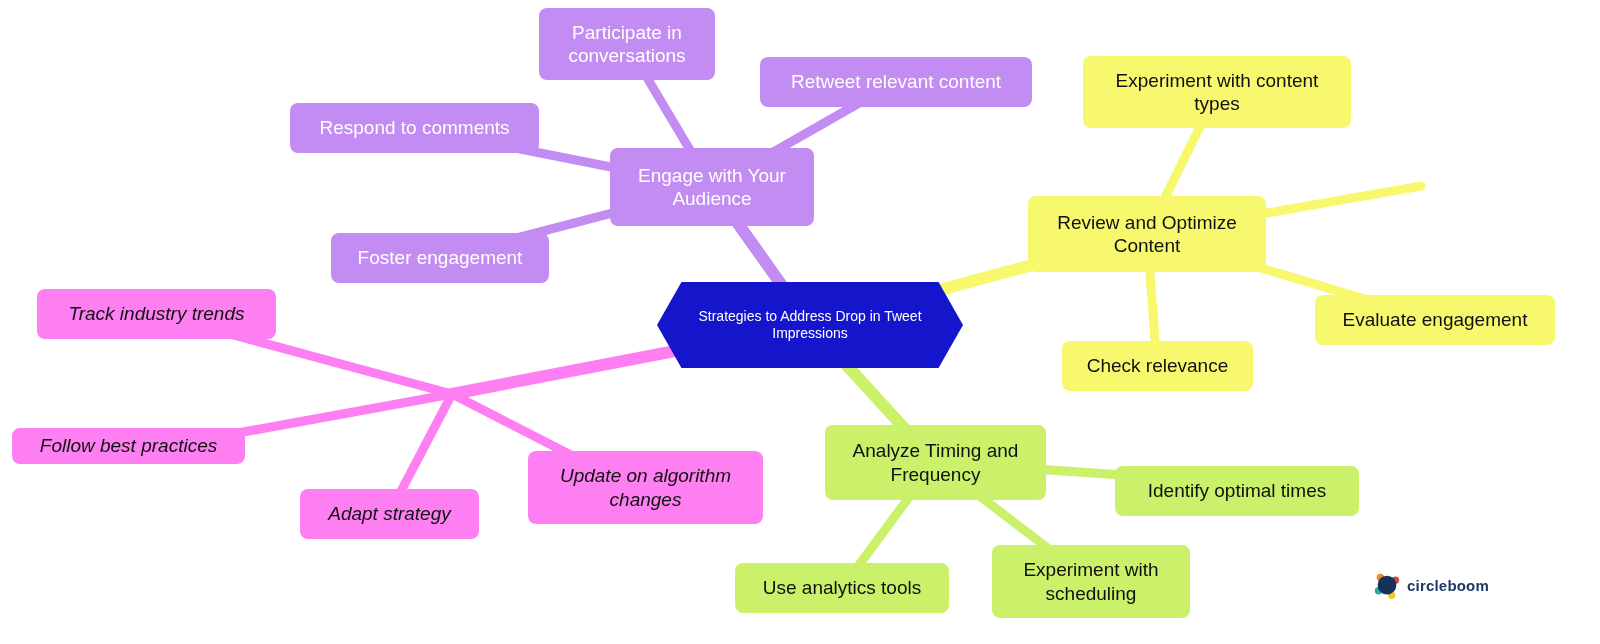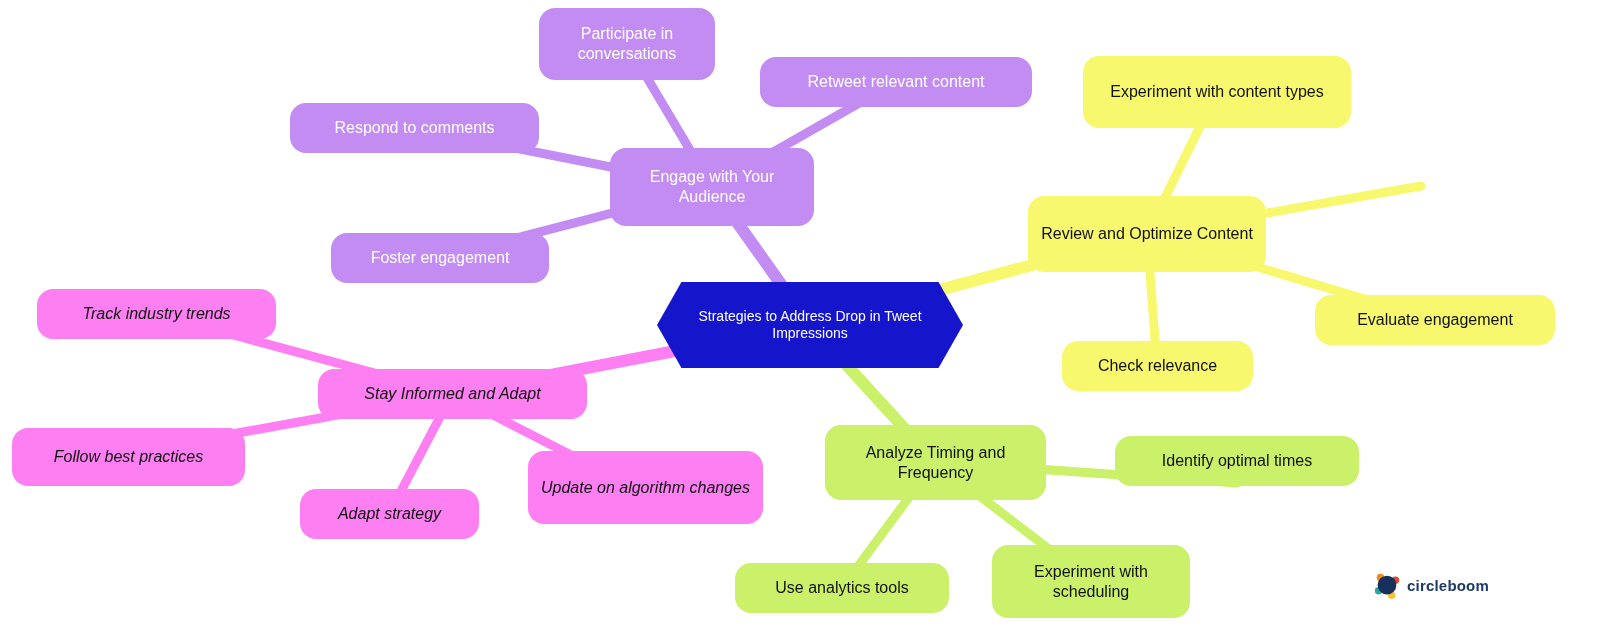--- a/index.html
+++ b/index.html
@@ -9,22 +9,22 @@
     background:#ffffff;
     overflow:hidden;
     font-family:"Liberation Sans", sans-serif;
   }
   #edges{position:absolute;left:0;top:0;z-index:0;}
   .node{
     position:absolute;
     z-index:1;
     display:flex;align-items:center;justify-content:center;
     text-align:center;
-    border-radius:16px;
-    font-size:16px;line-height:1.22;
+    border-radius:8px;
+    font-size:19px;line-height:1.22;
     padding:4px 10px;
     box-sizing:border-box;
     color:#111111;
   }
   .purple{background:#c38cf2;color:#ffffff;}
   .yellow{background:#f8f86e;color:#111111;}
   .pink{background:#fd7ff2;color:#111111;font-style:italic;}
   .green{background:#cbf06a;color:#111111;}
   .center-node{
     background:#1515cc;color:#ffffff;
@@ -98,40 +98,37 @@
   <div class="node yellow" style="left:1083px;top:56px;width:268px;height:72px">
     <span>Experiment with content types</span>
   </div>
   <div class="node yellow" style="left:1315px;top:295px;width:240px;height:50px">
     <span>Evaluate engagement</span>
   </div>
   <div class="node yellow" style="left:1062px;top:341px;width:191px;height:50px">
     <span>Check relevance</span>
   </div>
 
-  <div class="node pink" style="left:318px;top:369px;width:269px;height:50px">
-    <span>Stay Informed and Adapt</span>
-  </div>
   <div class="node pink" style="left:37px;top:289px;width:239px;height:50px">
     <span>Track industry trends</span>
   </div>
-  <div class="node pink" style="left:12px;top:428px;width:233px;height:58px">
+  <div class="node pink" style="left:12px;top:428px;width:233px;height:36px">
     <span>Follow best practices</span>
   </div>
   <div class="node pink" style="left:300px;top:489px;width:179px;height:50px">
     <span>Adapt strategy</span>
   </div>
   <div class="node pink" style="left:528px;top:451px;width:235px;height:73px">
     <span>Update on algorithm changes</span>
   </div>
 
   <div class="node green" style="left:825px;top:425px;width:221px;height:75px">
     <span>Analyze Timing and Frequency</span>
   </div>
-  <div class="node green" style="left:1115px;top:436px;width:244px;height:50px">
+  <div class="node green" style="left:1115px;top:466px;width:244px;height:50px">
     <span>Identify optimal times</span>
   </div>
   <div class="node green" style="left:735px;top:563px;width:214px;height:50px">
     <span>Use analytics tools</span>
   </div>
   <div class="node green" style="left:992px;top:545px;width:198px;height:73px">
     <span>Experiment with scheduling</span>
   </div>
 
   <div class="logo" style="left:1372px;top:570px">

